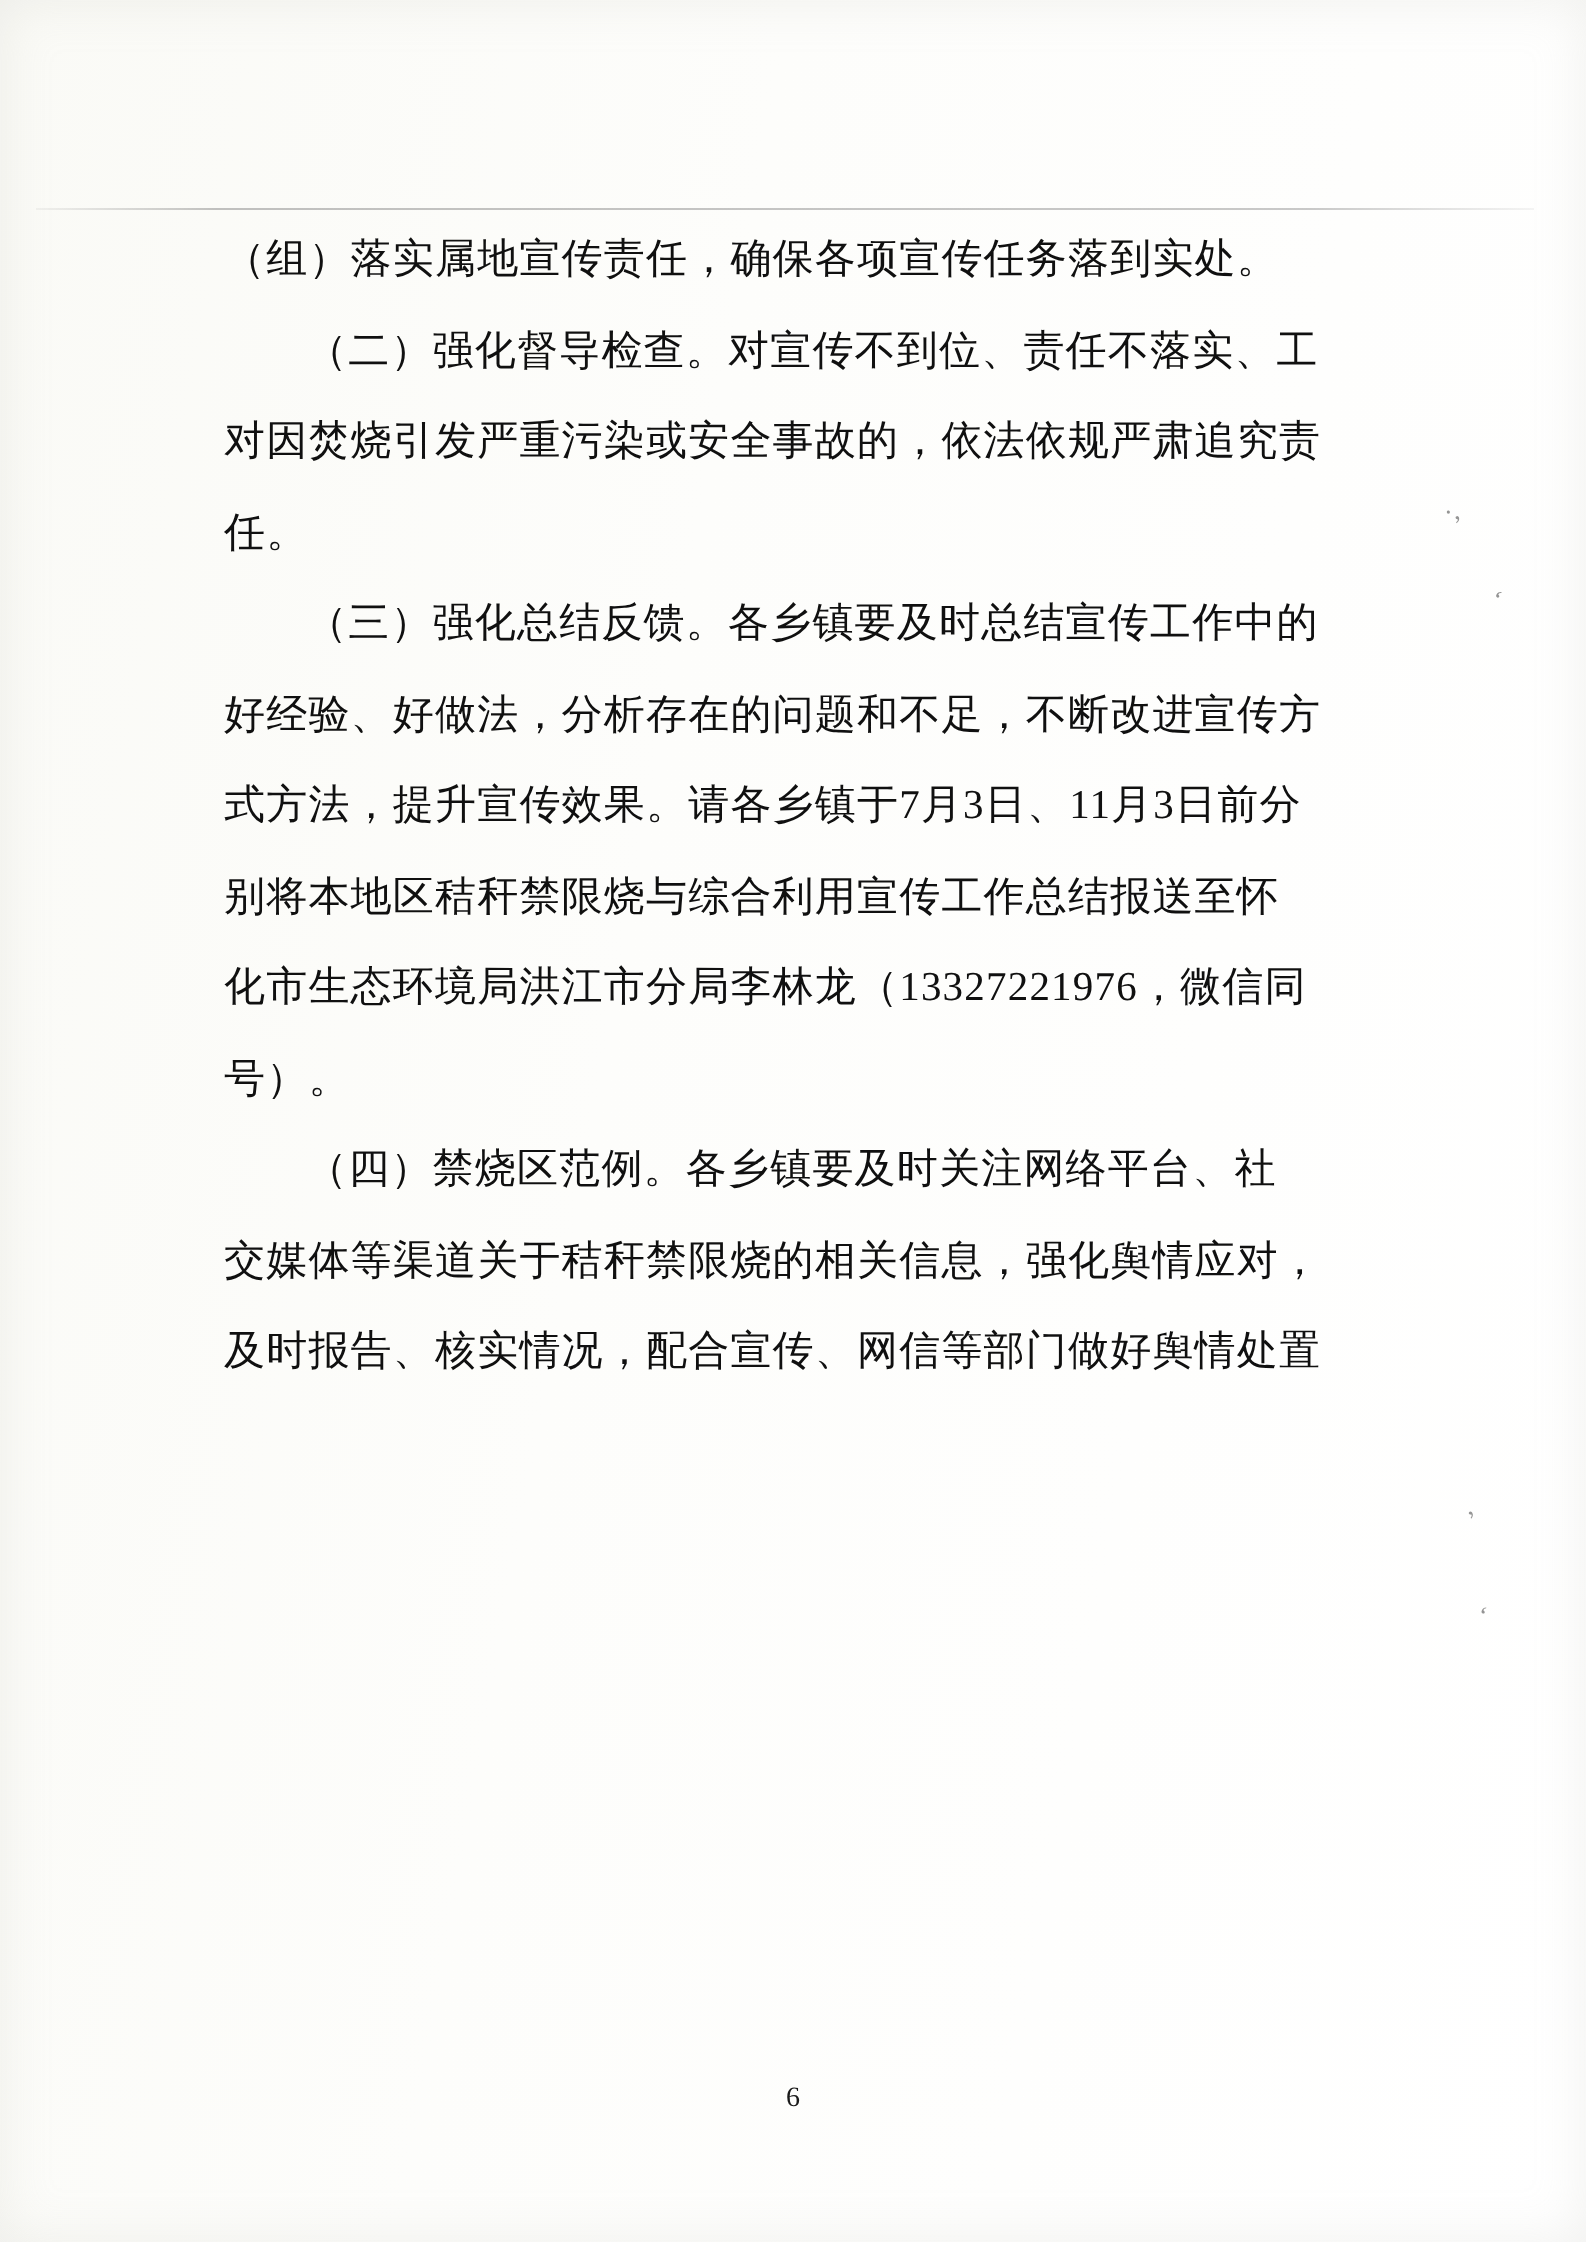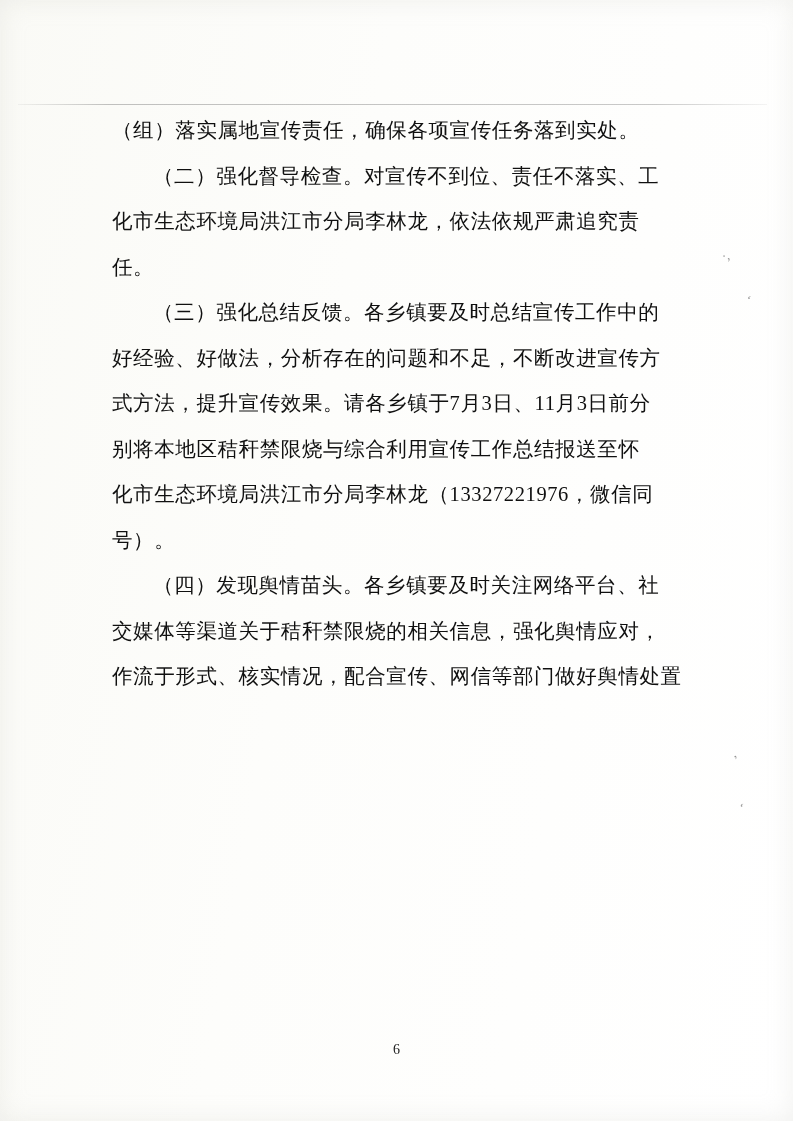--- a/index.html
+++ b/index.html
@@ -98,33 +98,33 @@
 
 <div class="page">
   <div class="scan-tint"></div>
   <div class="top-rule"></div>
 
   <div class="content">
 
     <p class="line"><span>（组）落实属地宣传责任，确保各项宣传任务落到实处。</span></p>
 
     <p class="line indent"><span class="b">（二）强化督导检查。</span><span>对宣传不到位、责任不落实、工</span></p>
-    <p class="line"><span>化市生态环境局洪江市分局李林龙，依法依规严肃追究责</span></p>
+    <p class="line"><span>对因焚烧引发严重污染或安全事故的，依法依规严肃追究责</span></p>
     <p class="line"><span>任。</span></p>
 
     <p class="line indent"><span class="b">（三）强化总结反馈。</span><span>各乡镇要及时总结宣传工作中的</span></p>
     <p class="line"><span>好经验、好做法，分析存在的问题和不足，不断改进宣传方</span></p>
     <p class="line"><span>式方法，提升宣传效果。请各乡镇于7月3日、11月3日前分</span></p>
     <p class="line"><span>别将本地区秸秆禁限烧与综合利用宣传工作总结报送至怀</span></p>
     <p class="line"><span>化市生态环境局洪江市分局李林龙（13327221976，微信同</span></p>
     <p class="line"><span>号）。</span></p>
 
-    <p class="line indent"><span class="b">（四）发现舆情苗头。</span><span>各乡镇要及时关注网络平台、社</span></p>
+    <p class="line indent"><span class="b">（四）禁烧区范例。</span><span>各乡镇要及时关注网络平台、社</span></p>
     <p class="line"><span>交媒体等渠道关于秸秆禁限烧的相关信息，强化舆情应对，</span></p>
-    <p class="line"><span>作流于形式、核实情况，配合宣传、网信等部门做好舆情处置</span></p>
+    <p class="line"><span>及时报告、核实情况，配合宣传、网信等部门做好舆情处置</span></p>
 
     <div class="blank"></div>
     <div class="blank-sm"></div>
 
 
   </div>
 
   <div class="mark m1">·,</div>
   <div class="mark m2">ʻ</div>
   <div class="mark m3">ʼ</div>

